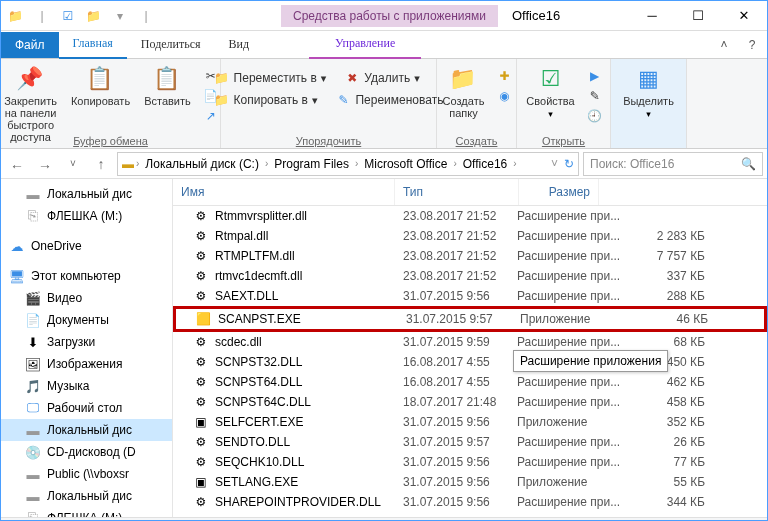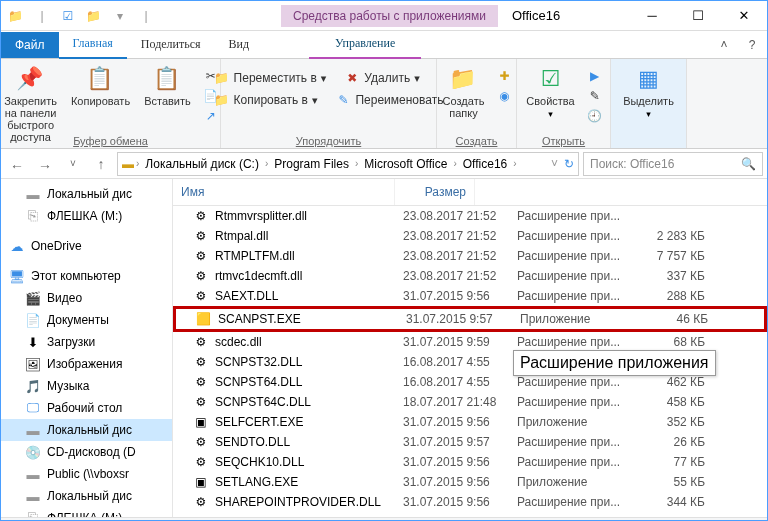--- a/index.html
+++ b/index.html
@@ -9,21 +9,21 @@
 .titlebar .qat span { width: 18px; height: 18px; display: flex; align-items: center; justify-content: center; cursor: pointer; }
 .titlebar .context-tab { background: #e6d0e6; color: #7a3a7a; padding: 4px 12px; margin-left: 120px; }
 .titlebar .title { padding: 0 14px; font-size: 13px; }
 .titlebar .spacer { flex: 1; }
 .titlebar .win-controls { display: flex; }
 .titlebar .win-controls div { width: 46px; height: 28px; display: flex; align-items: center; justify-content: center; font-size: 13px; cursor: pointer; }
 .tabs { height: 28px; display: flex; align-items: center; background: #fff; border-bottom: 1px solid #d0d0d0; position: relative; }
 .tabs .file-tab { background: #1979ca; color: #fff; padding: 6px 14px; }
 .tabs .tab { padding: 6px 14px; color: #333; cursor: pointer; font-family: Liberation Serif, serif; }
 .tabs .tab.active { border-bottom: 2px solid #1979ca; color: #1979ca; }
-.tabs .context-sub { border-bottom: 2px solid #b84bb8; color: #0c4a6e; padding: 6px 26px; margin-left: 46px; }
+.tabs .context-sub { border-bottom: 2px solid #b84bb8; color: #6d28d9; padding: 6px 26px; margin-left: 46px; }
 .tabs .help { margin-left: auto; margin-right: 4px; display: flex; gap: 6px; }
 .tabs .help div { width: 22px; text-align: center; cursor: pointer; color: #555; }
 .ribbon { display: flex; background: #f5f6f7; border-bottom: 1px solid #d0d0d0; height: 90px; }
 .ribbon-group { border-right: 1px solid #e0e0e0; padding: 4px 8px 16px 8px; display: flex; flex-direction: column; align-items: center; position: relative; }
 .ribbon-group .label { position: absolute; bottom: 1px; font-size: 11px; color: #666; width: 100%; text-align: center; text-decoration: underline; }
 .rg-row { display: flex; gap: 6px; align-items: flex-start; }
 .rg-btn-large { display: flex; flex-direction: column; align-items: center; gap: 2px; cursor: pointer; padding: 2px 4px; }
 .rg-btn-large .ic { width: 28px; height: 28px; display: flex; align-items: center; justify-content: center; font-size: 22px; }
 .rg-btn-large .lbl { font-size: 11px; text-align: center; line-height: 12px; color: #333; }
 .rg-col { display: flex; flex-direction: column; gap: 2px; }
@@ -47,21 +47,21 @@
 .col-name { width: 222px; }
 .col-date { width: 114px; }
 .col-type { width: 124px; }
 .col-size { width: 80px; text-align: right; }
 .filerow { display: flex; align-items: center; font-size: 12px; height: 20px; cursor: pointer; }
 .filerow .col-name { display: flex; align-items: center; gap: 6px; padding-left: 20px; }
 .filerow .ic { width: 16px; height: 16px; display: inline-flex; align-items: center; justify-content: center; font-size: 12px; }
 .filerow .col-date, .filerow .col-type { padding: 0 8px; color: #555; overflow: hidden; white-space: nowrap; text-overflow: ellipsis; }
 .filerow .col-size { padding: 0 8px; color: #555; }
 .filerow.highlight { border: 3px solid #c00000; height: 26px; }
-.tooltip-box { position: absolute; background: #fff; border: 1px solid #999; padding: 3px 6px; font-size: 16px; box-shadow: 1px 1px 3px rgba(0,0,0,.2); }
+.tooltip-box { position: absolute; background: #fff; border: 1px solid #999; padding: 3px 6px; font-size: 12px; box-shadow: 1px 1px 3px rgba(0,0,0,.2); }
 .statusbar { height: 22px; display: flex; align-items: center; gap: 14px; padding: 0 8px; font-size: 11px; border-top: 1px solid #e0e0e0; background: #f5f6f7; color: #444; }
 .statusbar .spacer { flex: 1; }
 .gold { color: #d4a017; }
 .blue { color: #3a8ee6; }
 .gray { color: #999; }
 .red { color: #c0392b; }
 .green { color: #27ae60; }
 </style>
 </head>
 <body>
@@ -284,20 +284,21 @@
       </div>
     <div class="nav-item">
         <span class="ic gray">⎘</span>
         <span>ФЛЕШКА (M:)</span>
       </div>
   </div>
 
   <div class="filepane" id="filepane">
     <div class="filehdr">
       <div class="col-name">Имя</div>
+      <div class="col-type">Тип</div>
       <div class="col-size">Размер</div>
     </div>
 
   <div class="filerow">
         <div class="col-name">
           <span class="ic">⚙</span>
           <span>Rtmmvrsplitter.dll</span>
         </div>
         <div class="col-date">23.08.2017 21:52</div>
         <div class="col-type">Расширение при...</div>

